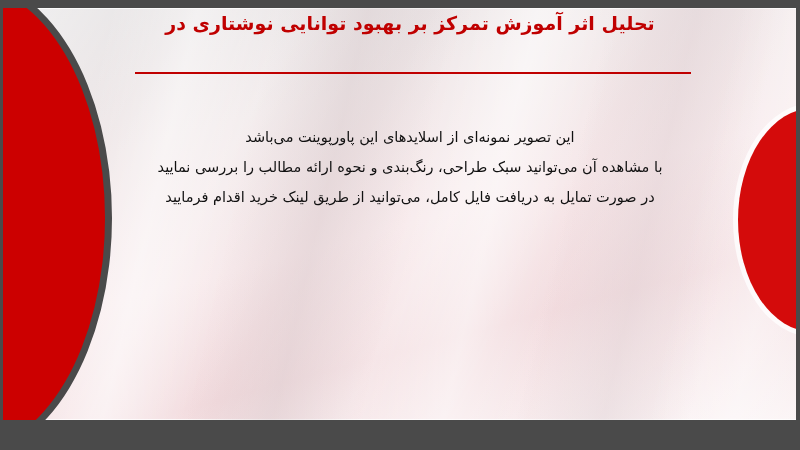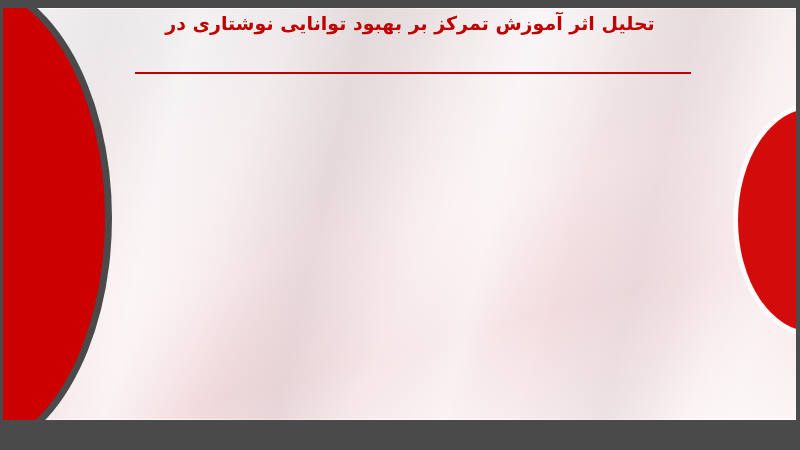--- a/index.html
+++ b/index.html
@@ -191,19 +191,24 @@
   <div class="oval-right-glow"></div>
   <div class="oval-right"></div>
   <div class="oval-left"></div>
 
   <div class="title-block">
     <div class="title-line">تحلیل اثر آموزش تمرکز بر بهبود توانایی نوشتاری در</div>
   </div>
 
   <div class="title-rule"></div>
 
+  <div class="body-block">
+    <div class="body-line">این تصویر نمونه‌ای از اسلایدهای این پاورپوینت می‌باشد</div>
+    <div class="body-line">با مشاهده آن می‌توانید سبک طراحی، رنگ‌بندی و نحوه ارائه مطالب را بررسی نمایید</div>
+    <div class="body-line">در صورت تمایل به دریافت فایل کامل، می‌توانید از طریق لینک خرید اقدام فرمایید</div>
+  </div>
 
   <div class="top-bar"></div>
   <div class="base-bar"></div>
   <div class="edge-left"></div>
   <div class="edge-right"></div>
 
 </div>
 
 </body></html>

